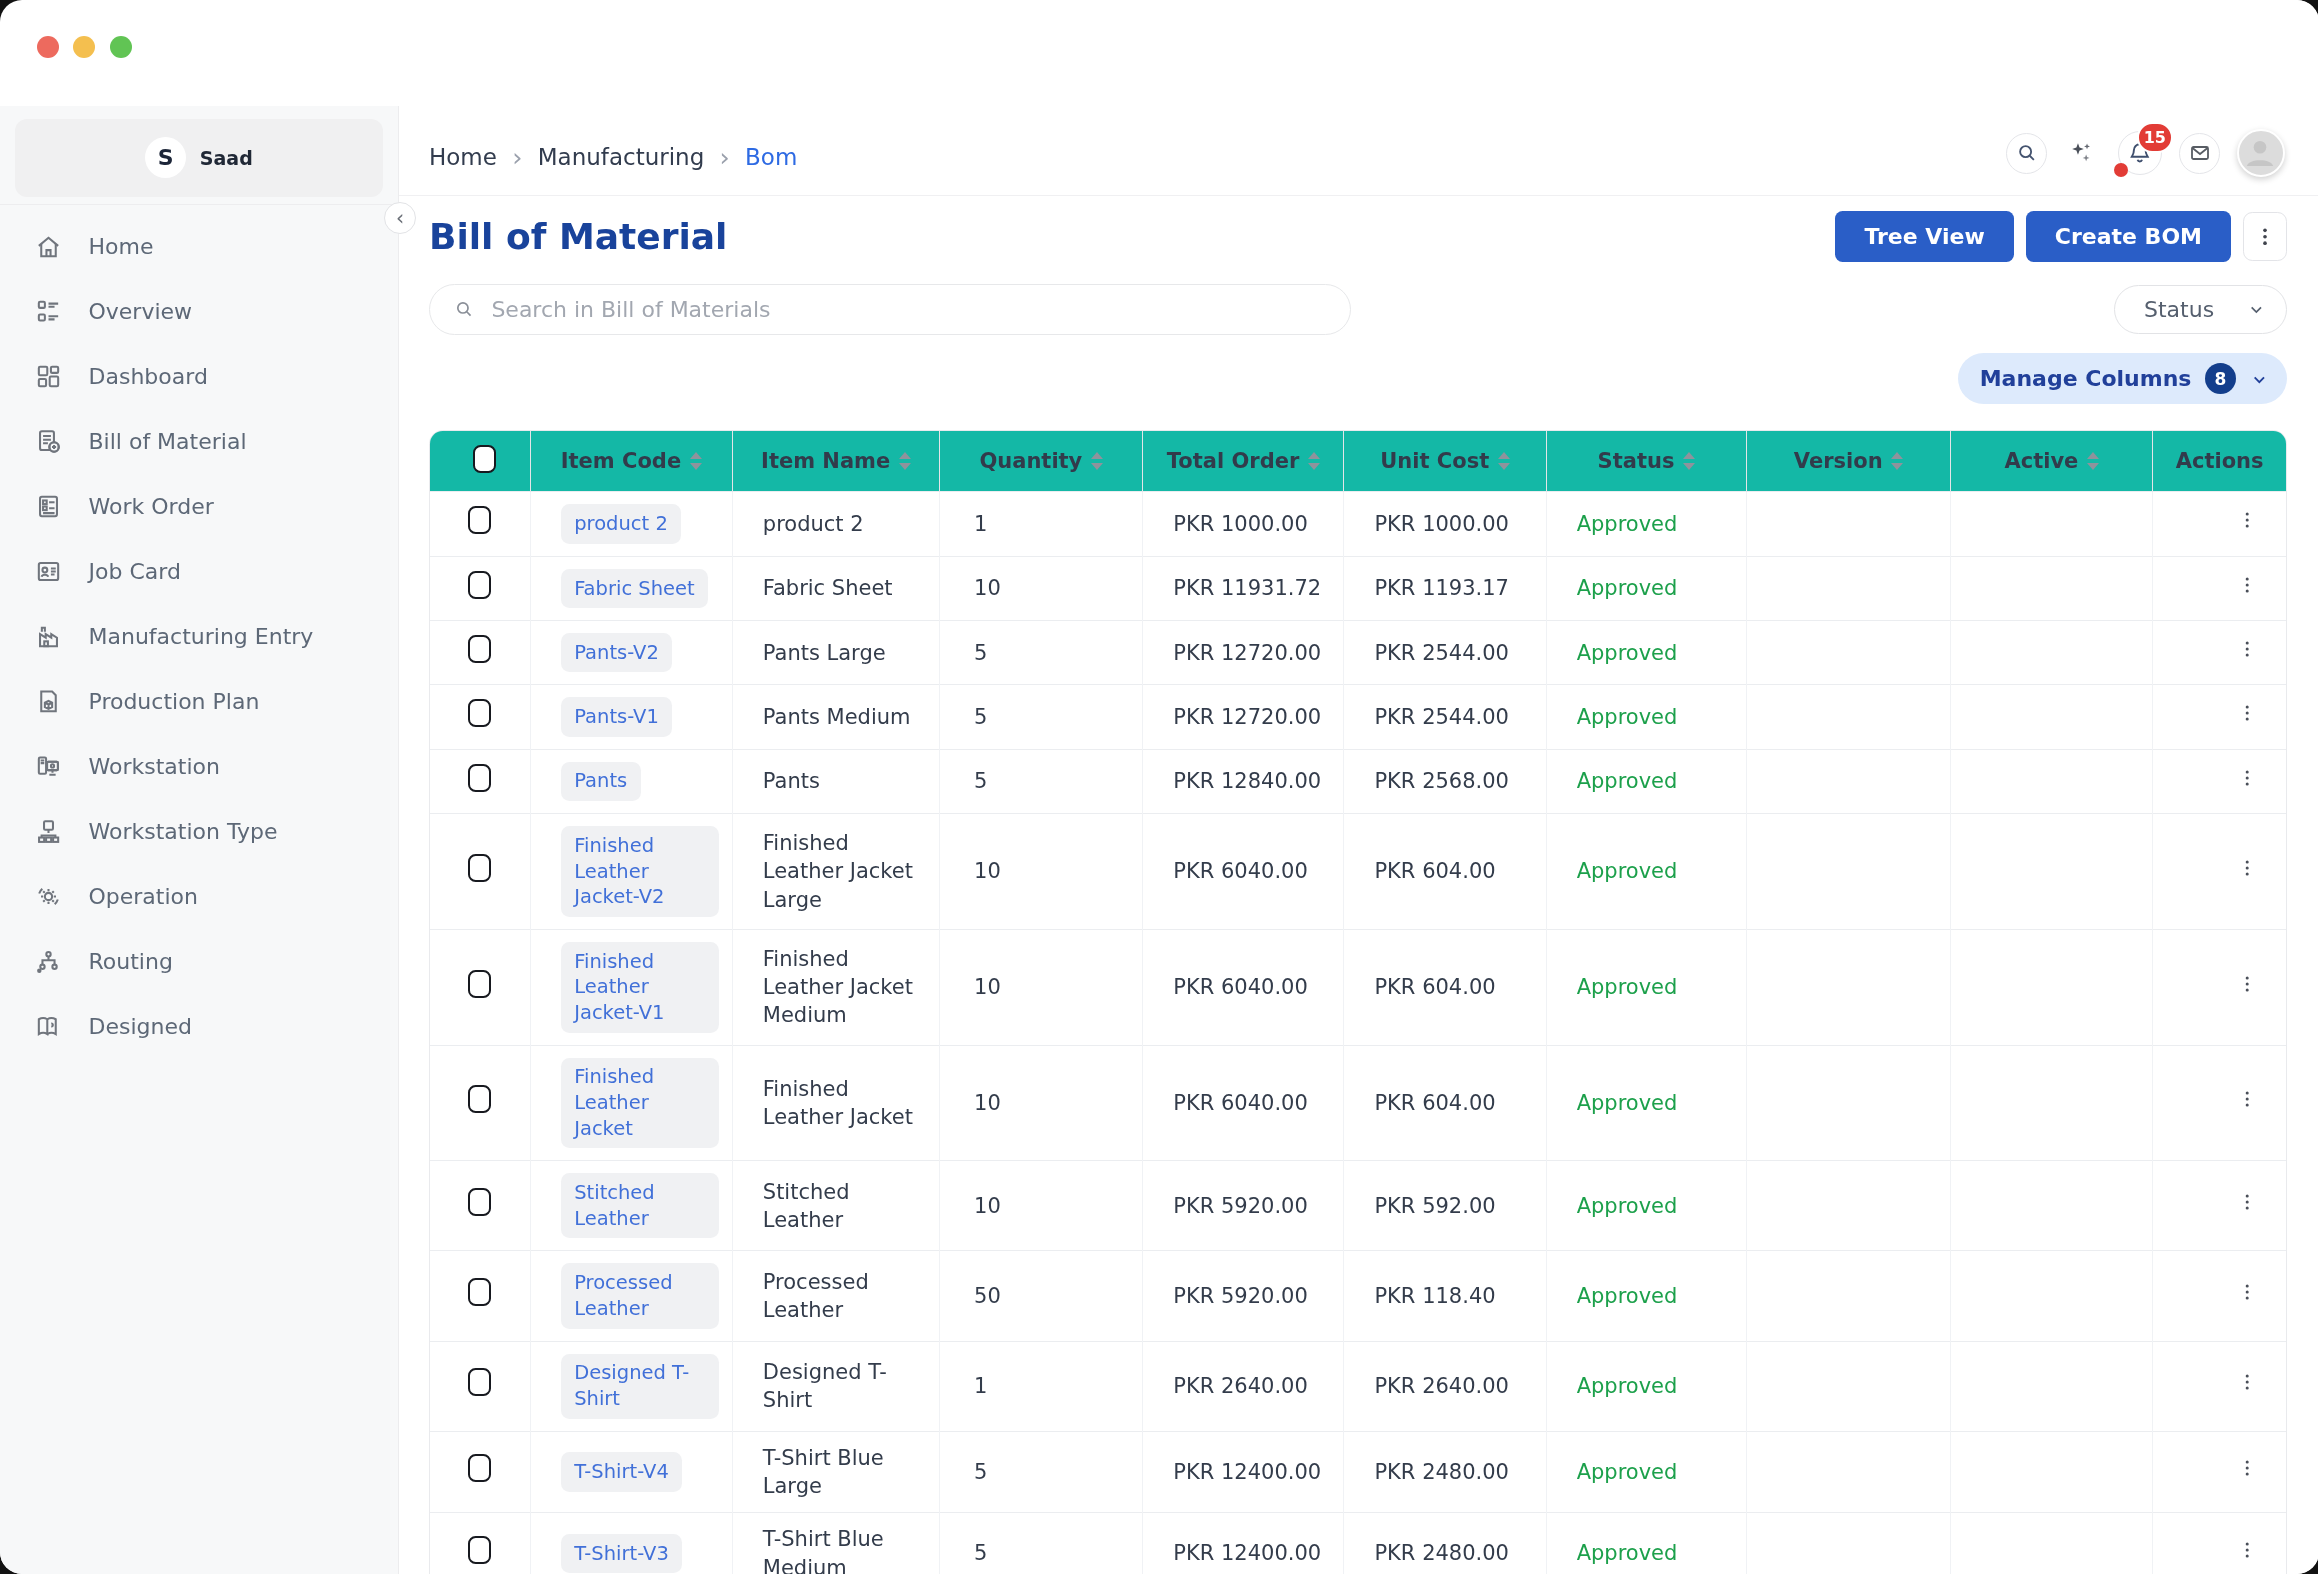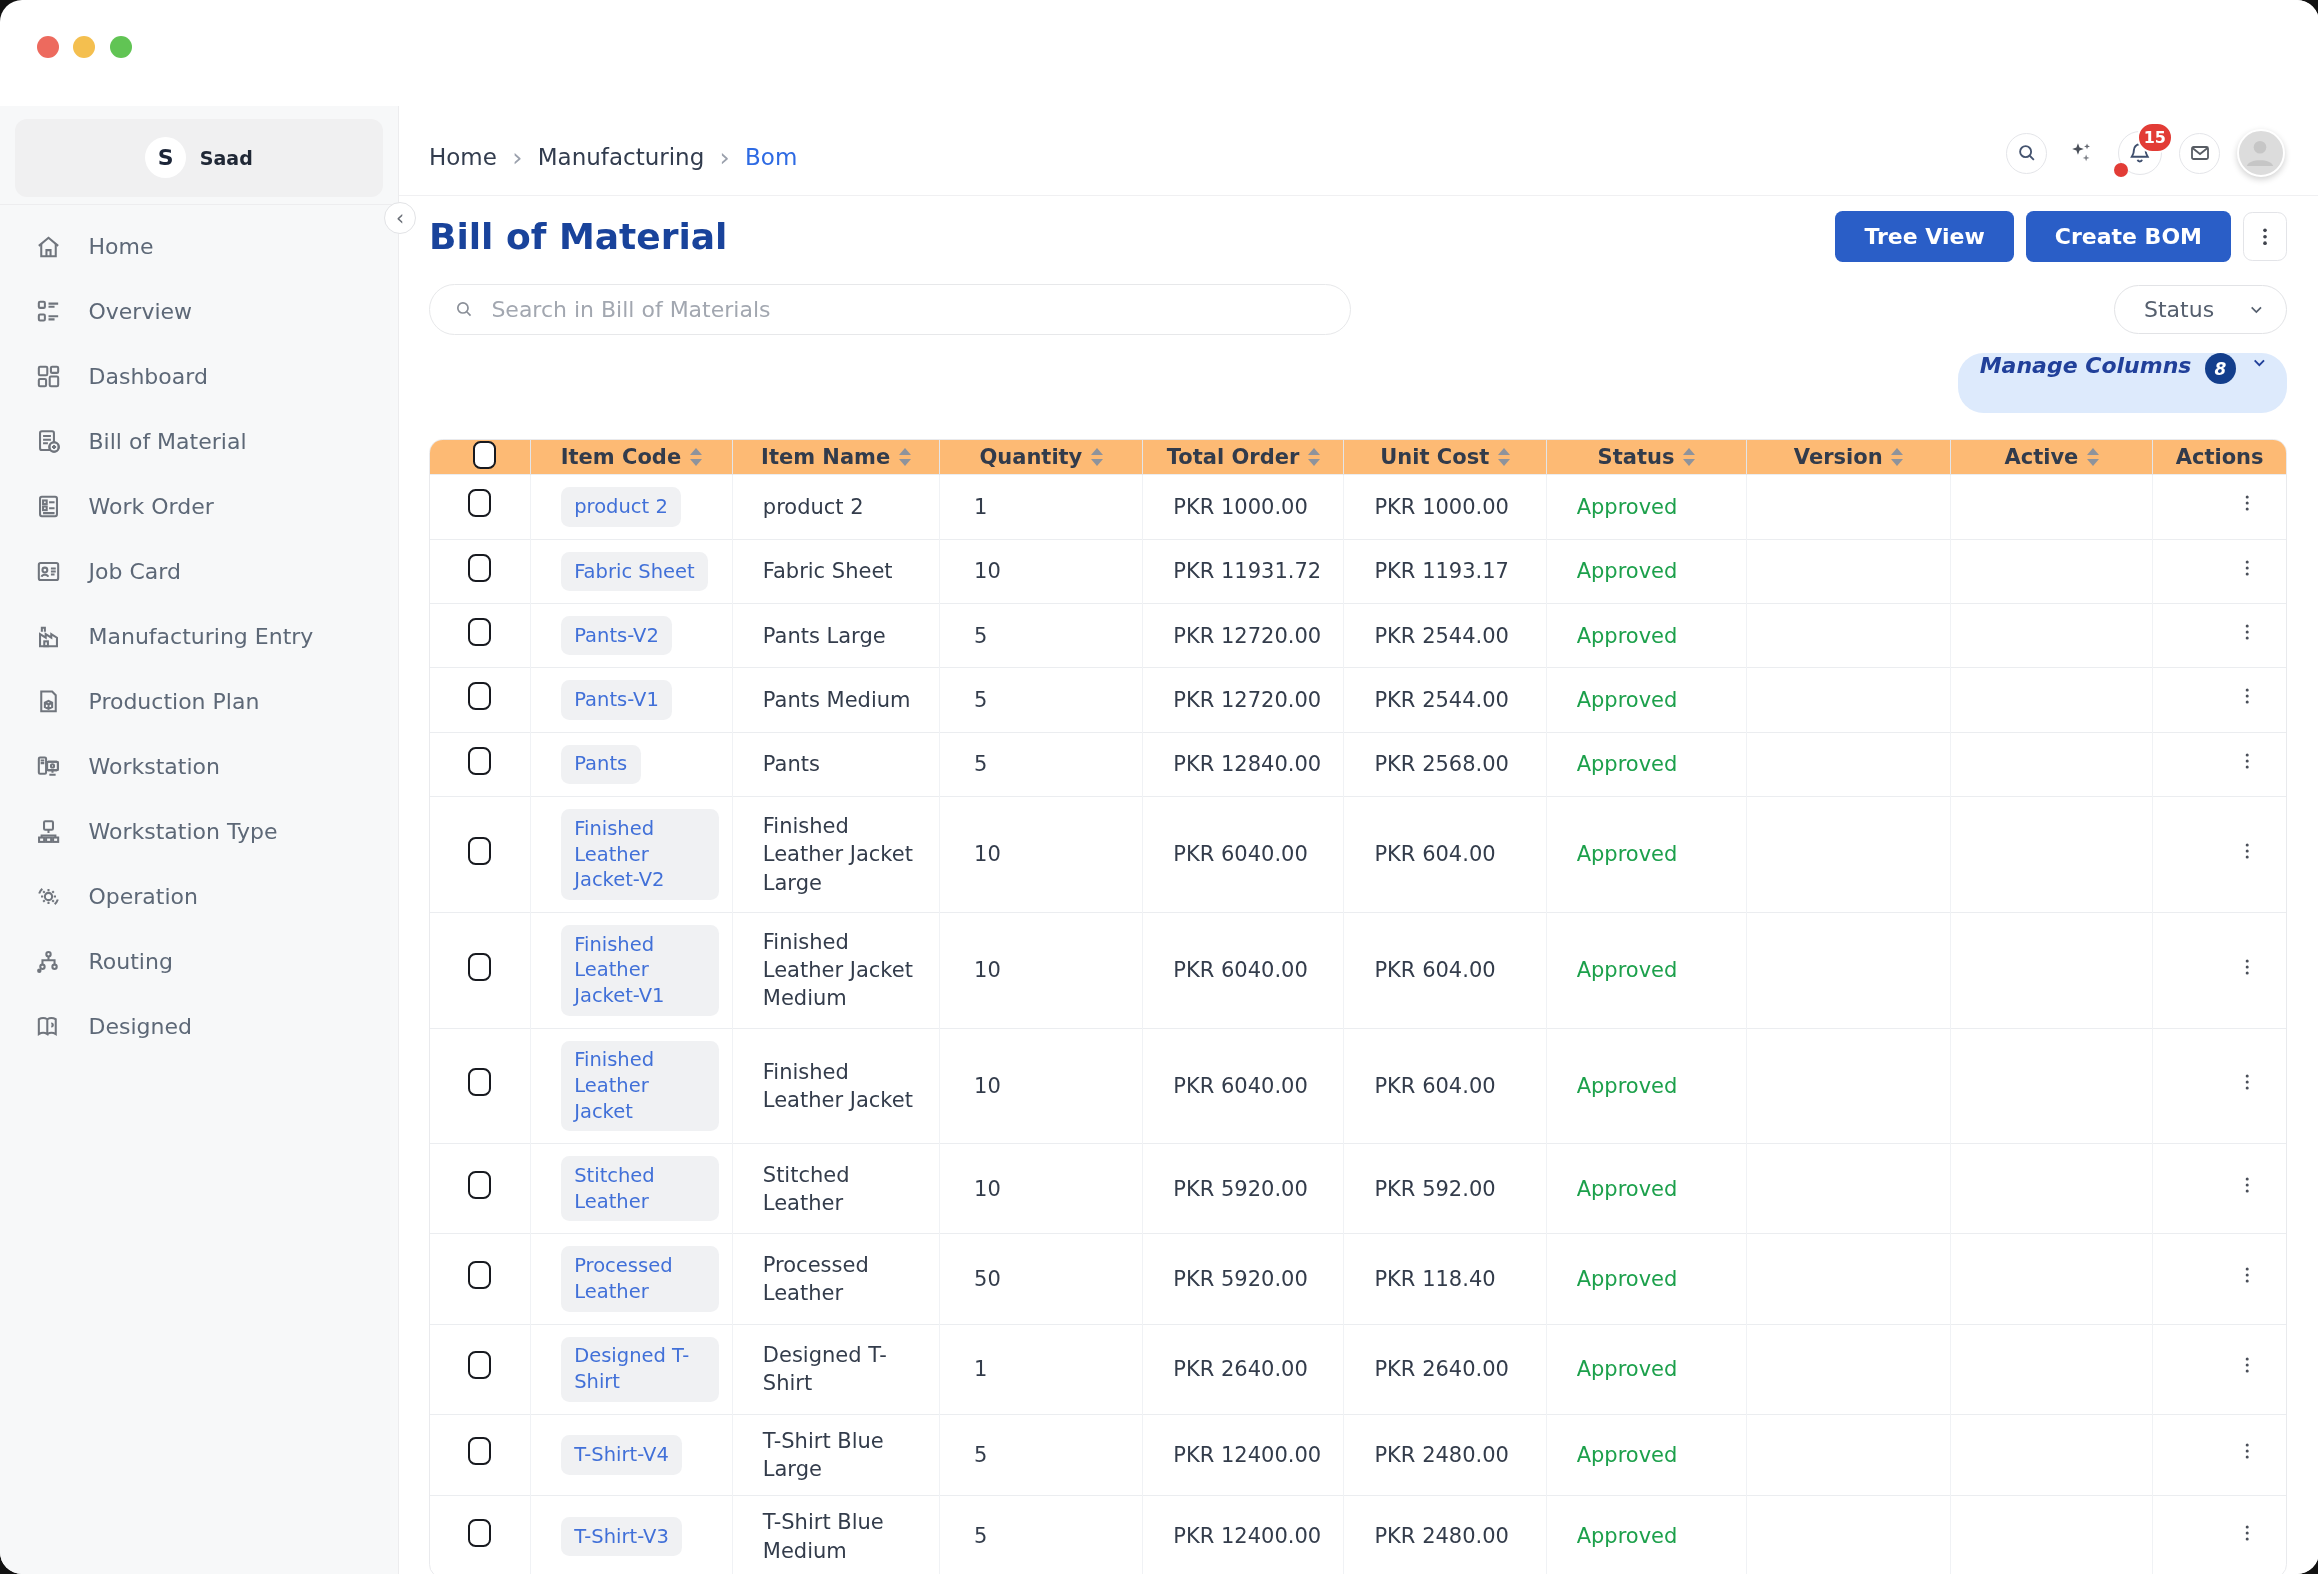--- a/index.html
+++ b/index.html
@@ -60,30 +60,30 @@
   .filter-row { margin-top:20.4px; display:flex; align-items:center; justify-content:space-between; }
   .search-pill { width:922px; height:51px; border:1.7px solid #e7e8ea; border-radius:25.5px; display:flex; align-items:center;
                  padding:0 24px; gap:17px; background:#fff; }
   .search-pill input { border:none; outline:none; flex:1; font-size:22px; color:#a16207; background:transparent; font-family:inherit; }
   .search-pill input::placeholder { color:#a2a7b0; }
   .status-pill { width:173px; height:49px; border:1.7px solid #e2e3e6; border-radius:25px; display:flex; align-items:center;
                  justify-content:space-between; padding:0 20.4px 0 29px; cursor:pointer; background:#fff; }
   .status-pill .lbl { font-size:22px; color:#555f6e; }
 
   .manage-row { margin-top:18.7px; display:flex; justify-content:flex-end; }
-  .manage-pill { height:60px; border-radius:25.5px; background:#ddeafc; display:flex; gap:13.6px;
-                 padding:0 18.7px 0 22px; cursor:pointer;font-style:italic; }
+  .manage-pill { height:51px; border-radius:25.5px; background:#ddeafc; display:flex; align-items:center; gap:13.6px;
+                 padding:0 18.7px 0 22px; cursor:pointer; }
   .manage-pill .lbl { font-size:22px; font-weight:600; color:#21409a; }
   .count-badge { width:31px; height:31px; border-radius:50%; background:#133e8c; color:#fff; font-size:17px; font-weight:700;
                  display:flex; align-items:center; justify-content:center; }
 
   
   .table-card { margin-top:25.5px; border:1.7px solid #e9eaed; border-radius:13.6px; overflow:hidden; background:#fff; }
   table { width:100%; border-collapse:collapse; table-layout:fixed; }
-  thead th { height:35px; background:#fdba74; border-right:1.7px solid #e3e5e8; font-size:21px; font-weight:600; color:#323b4b;
+  thead th { height:61px; background:#14b8a6; border-right:1.7px solid #e3e5e8; font-size:21px; font-weight:600; color:#323b4b;
              text-align:center; vertical-align:middle;margin-left:36px; }
   thead th:last-child { border-right:none; }
   .th-inner { display:inline-flex; align-items:center; gap:8.5px; }
   .sort { display:inline-flex; flex-direction:column; gap:3.4px; cursor:pointer; }
   .sort i { display:block; width:0; height:0; border-left:6px solid transparent; border-right:6px solid transparent; }
   .sort .up { border-bottom:7.6px solid #8e939c; }
   .sort .down { border-top:7.6px solid #8e939c; }
   tbody td { border-top:1.7px solid #ebedf0; border-right:1.7px solid #f0f2f5; padding:12px 8.5px 12px 30px; font-size:21px;
              color:#333c4b; vertical-align:middle; line-height:1.35; }
   tbody td:last-child { border-right:none; }

